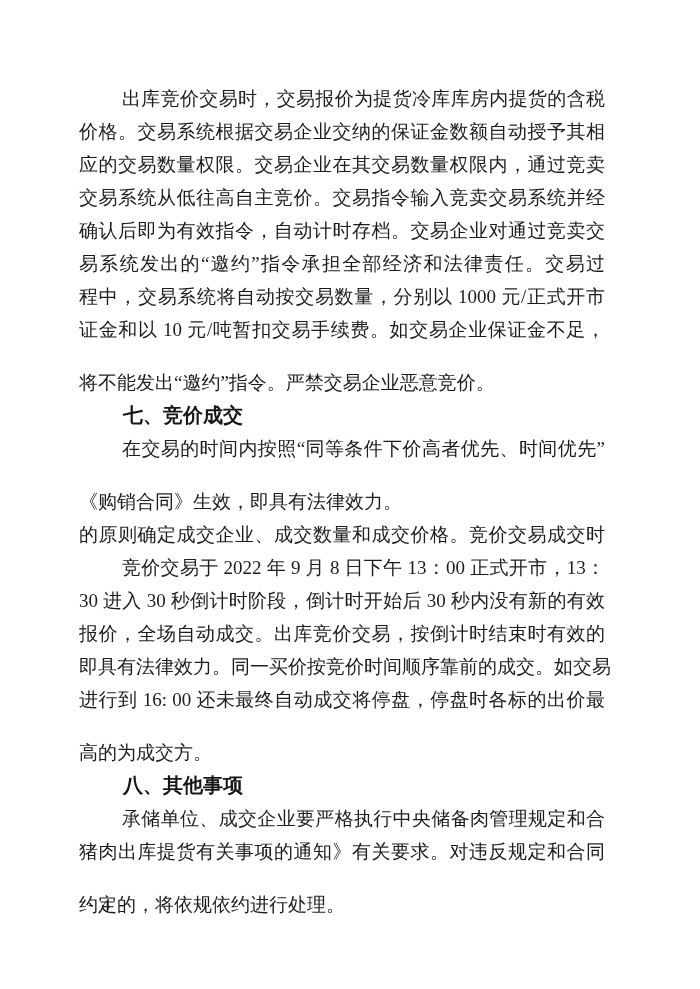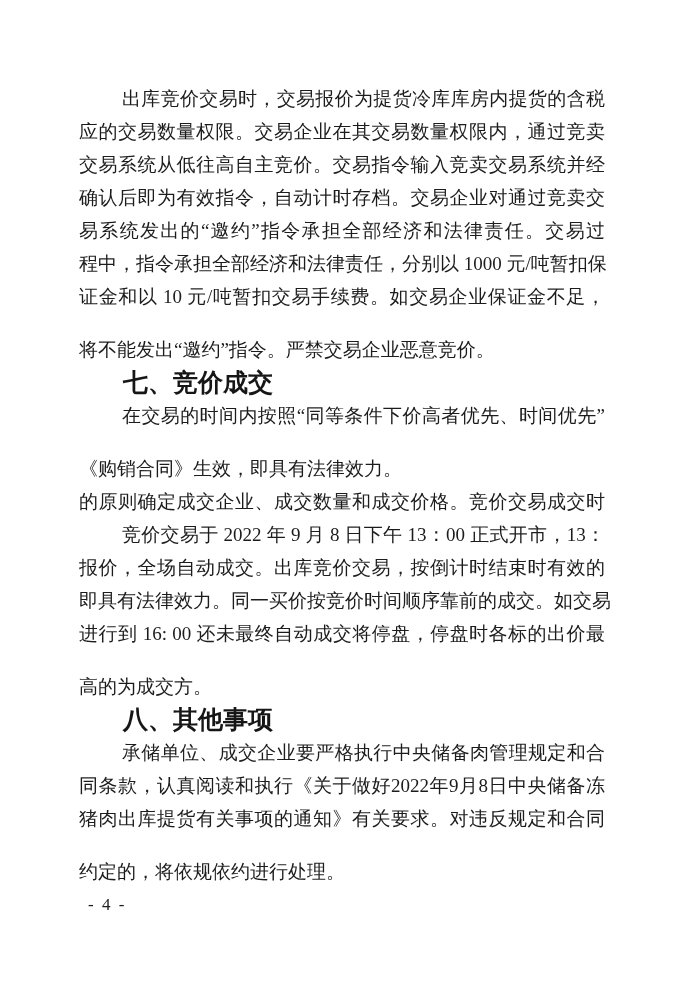--- a/index.html
+++ b/index.html
@@ -32,21 +32,21 @@
   }
   .line.indent {
     text-indent: 43px;
   }
   .line.para-end {
     text-align-last: left;
     margin-top: 20px;
     -moz-text-align-last: left;
   }
   .heading {
-    font-size: 25px;
+    font-size: 20px;
     line-height: 33px;
     font-weight: bold;
     font-family: "Liberation Sans", "DejaVu Sans", sans-serif;
     padding-left: 44px;
     color: #161616;
   }
   .page-number {
     position: absolute;
     left: 88px;
     top: 895px;
@@ -55,36 +55,37 @@
     letter-spacing: 2px;
     color: #1c1c1c;
   }
 </style>
 </head>
 <body>
 
 <div class="page">
   <div class="content">
       <div class="line indent">出库竞价交易时，交易报价为提货冷库库房内提货的含税</div>
+      <div class="line">价格。交易系统根据交易企业交纳的保证金数额自动授予其相</div>
       <div class="line">应的交易数量权限。交易企业在其交易数量权限内，通过竞卖</div>
       <div class="line">交易系统从低往高自主竞价。交易指令输入竞卖交易系统并经</div>
       <div class="line">确认后即为有效指令，自动计时存档。交易企业对通过竞卖交</div>
       <div class="line">易系统发出的“邀约”指令承担全部经济和法律责任。交易过</div>
-      <div class="line">程中，指令承担全部经济和法律责任，分别以 1000 元/吨暂扣保</div>
+      <div class="line">程中，交易系统将自动按交易数量，分别以 1000 元/正式开市</div>
       <div class="line">证金和以 10 元/吨暂扣交易手续费。如交易企业保证金不足，</div>
       <div class="line para-end">将不能发出“邀约”指令。严禁交易企业恶意竞价。</div>
       <div class="heading">七、竞价成交</div>
       <div class="line indent">在交易的时间内按照“同等条件下价高者优先、时间优先”</div>
       <div class="line para-end">《购销合同》生效，即具有法律效力。</div>
       <div class="line">的原则确定成交企业、成交数量和成交价格。竞价交易成交时</div>
       <div class="line indent">竞价交易于 2022 年 9 月 8 日下午 13：00 正式开市，13：</div>
+      <div class="line">30 进入 30 秒倒计时阶段，倒计时开始后 30 秒内没有新的有效</div>
       <div class="line">报价，全场自动成交。出库竞价交易，按倒计时结束时有效的</div>
       <div class="line">即具有法律效力。同一买价按竞价时间顺序靠前的成交。如交易</div>
       <div class="line">进行到 16: 00 还未最终自动成交将停盘，停盘时各标的出价最</div>
       <div class="line para-end">高的为成交方。</div>
       <div class="heading">八、其他事项</div>
       <div class="line indent">承储单位、成交企业要严格执行中央储备肉管理规定和合</div>
-      <div class="line">同条款，认真阅读和执行《关于做好2022年9月8日中央储备冻</div>
       <div class="line">猪肉出库提货有关事项的通知》有关要求。对违反规定和合同</div>
       <div class="line para-end">约定的，将依规依约进行处理。</div>
     </div>
   <div class="page-number">- 4 -</div>
 </div>
 
 </body></html>

